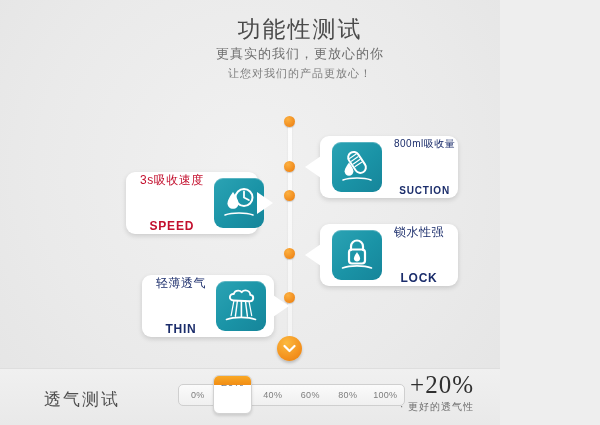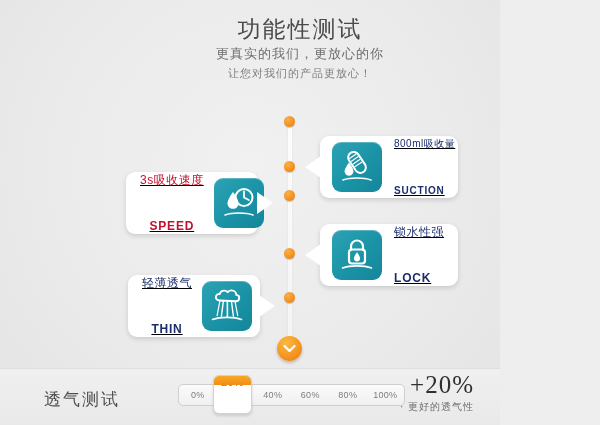--- a/index.html
+++ b/index.html
@@ -88,21 +88,21 @@
   
   .card {
     position: absolute;
     background: #ffffff;
     border-radius: 9px;
     box-shadow: 0 2px 5px rgba(0,0,0,.14);
     display: flex;
     align-items: center;
     box-sizing: border-box;
   }
-  .card-left  { padding: 9px 12px 9px 14px; text-decoration: underline; }
+  .card-left  { padding: 9px 12px 9px 14px; }
   .card-right { padding: 9px 14px 9px 12px; }
 
   
   .card-left::after {
     content: "";
     position: absolute;
     right: -15px;
     top: 50%;
     margin-top: -11px;
     border-top: 11px solid transparent;
@@ -145,21 +145,21 @@
     font-weight: bold;
     letter-spacing: .8px;
     line-height: 15px;
     white-space: nowrap;
     margin-top: 31px;
   }
   .c-red  { color: #c3102e; }
   .c-navy { color: #1b2d6b; }
 
   .txt-left  { text-align: center; margin-right: 10px; }
-  .txt-right { margin-left: 12px; text-decoration: underline; }
+  .txt-right { text-align: center; margin-left: 12px; }
 
   
   .divider {
     position: absolute;
     left: 0;
     top: 368px;
     width: 600px;
     height: 1px;
     background: #dedede;
   }
@@ -324,21 +324,21 @@
                  C20.7 25.5 22.1 24.1 22.1 22.4 C22.1 20.3 19 16.3 19 16.3 Z" fill="#ffffff"></path>
         <path d="M4.5 32 C12 29.2 26 29.2 33.5 32" fill="none" stroke="#ffffff" stroke-width="1.6" stroke-linecap="round"></path>
       </svg>
     </div>
     <div class="labels txt-right">
       <div class="lbl-cn c-navy">锁水性强</div>
       <div class="lbl-en c-navy">LOCK</div>
     </div>
   </div>
 
-  <div class="card card-left" style="left:128px; top:275px; width:132px; height:62px;">
+  <div class="card card-left" style="left:142px; top:275px; width:132px; height:62px;">
     <div class="labels txt-left">
       <div class="lbl-cn c-navy">轻薄透气</div>
       <div class="lbl-en c-navy">THIN</div>
     </div>
     <div class="tile">
       <svg width="38" height="38" viewBox="0 0 38 38">
         <path d="M11.5 13.5 C9.2 13.5 7.6 11.8 7.9 9.8 C8.2 7.9 10 6.7 11.8 7.1
                  C12.2 5.1 14 3.6 16.2 3.6 C17.6 3.6 18.9 4.2 19.7 5.2
                  C20.6 4.1 22 3.4 23.5 3.4 C26.1 3.4 28.2 5.4 28.3 7.9
                  C30.1 8.1 31.4 9.6 31.2 11.4 C31 13.1 29.5 14.3 27.8 14.2 Z" fill="none" stroke="#ffffff" stroke-width="1.9" stroke-linejoin="round"></path>

